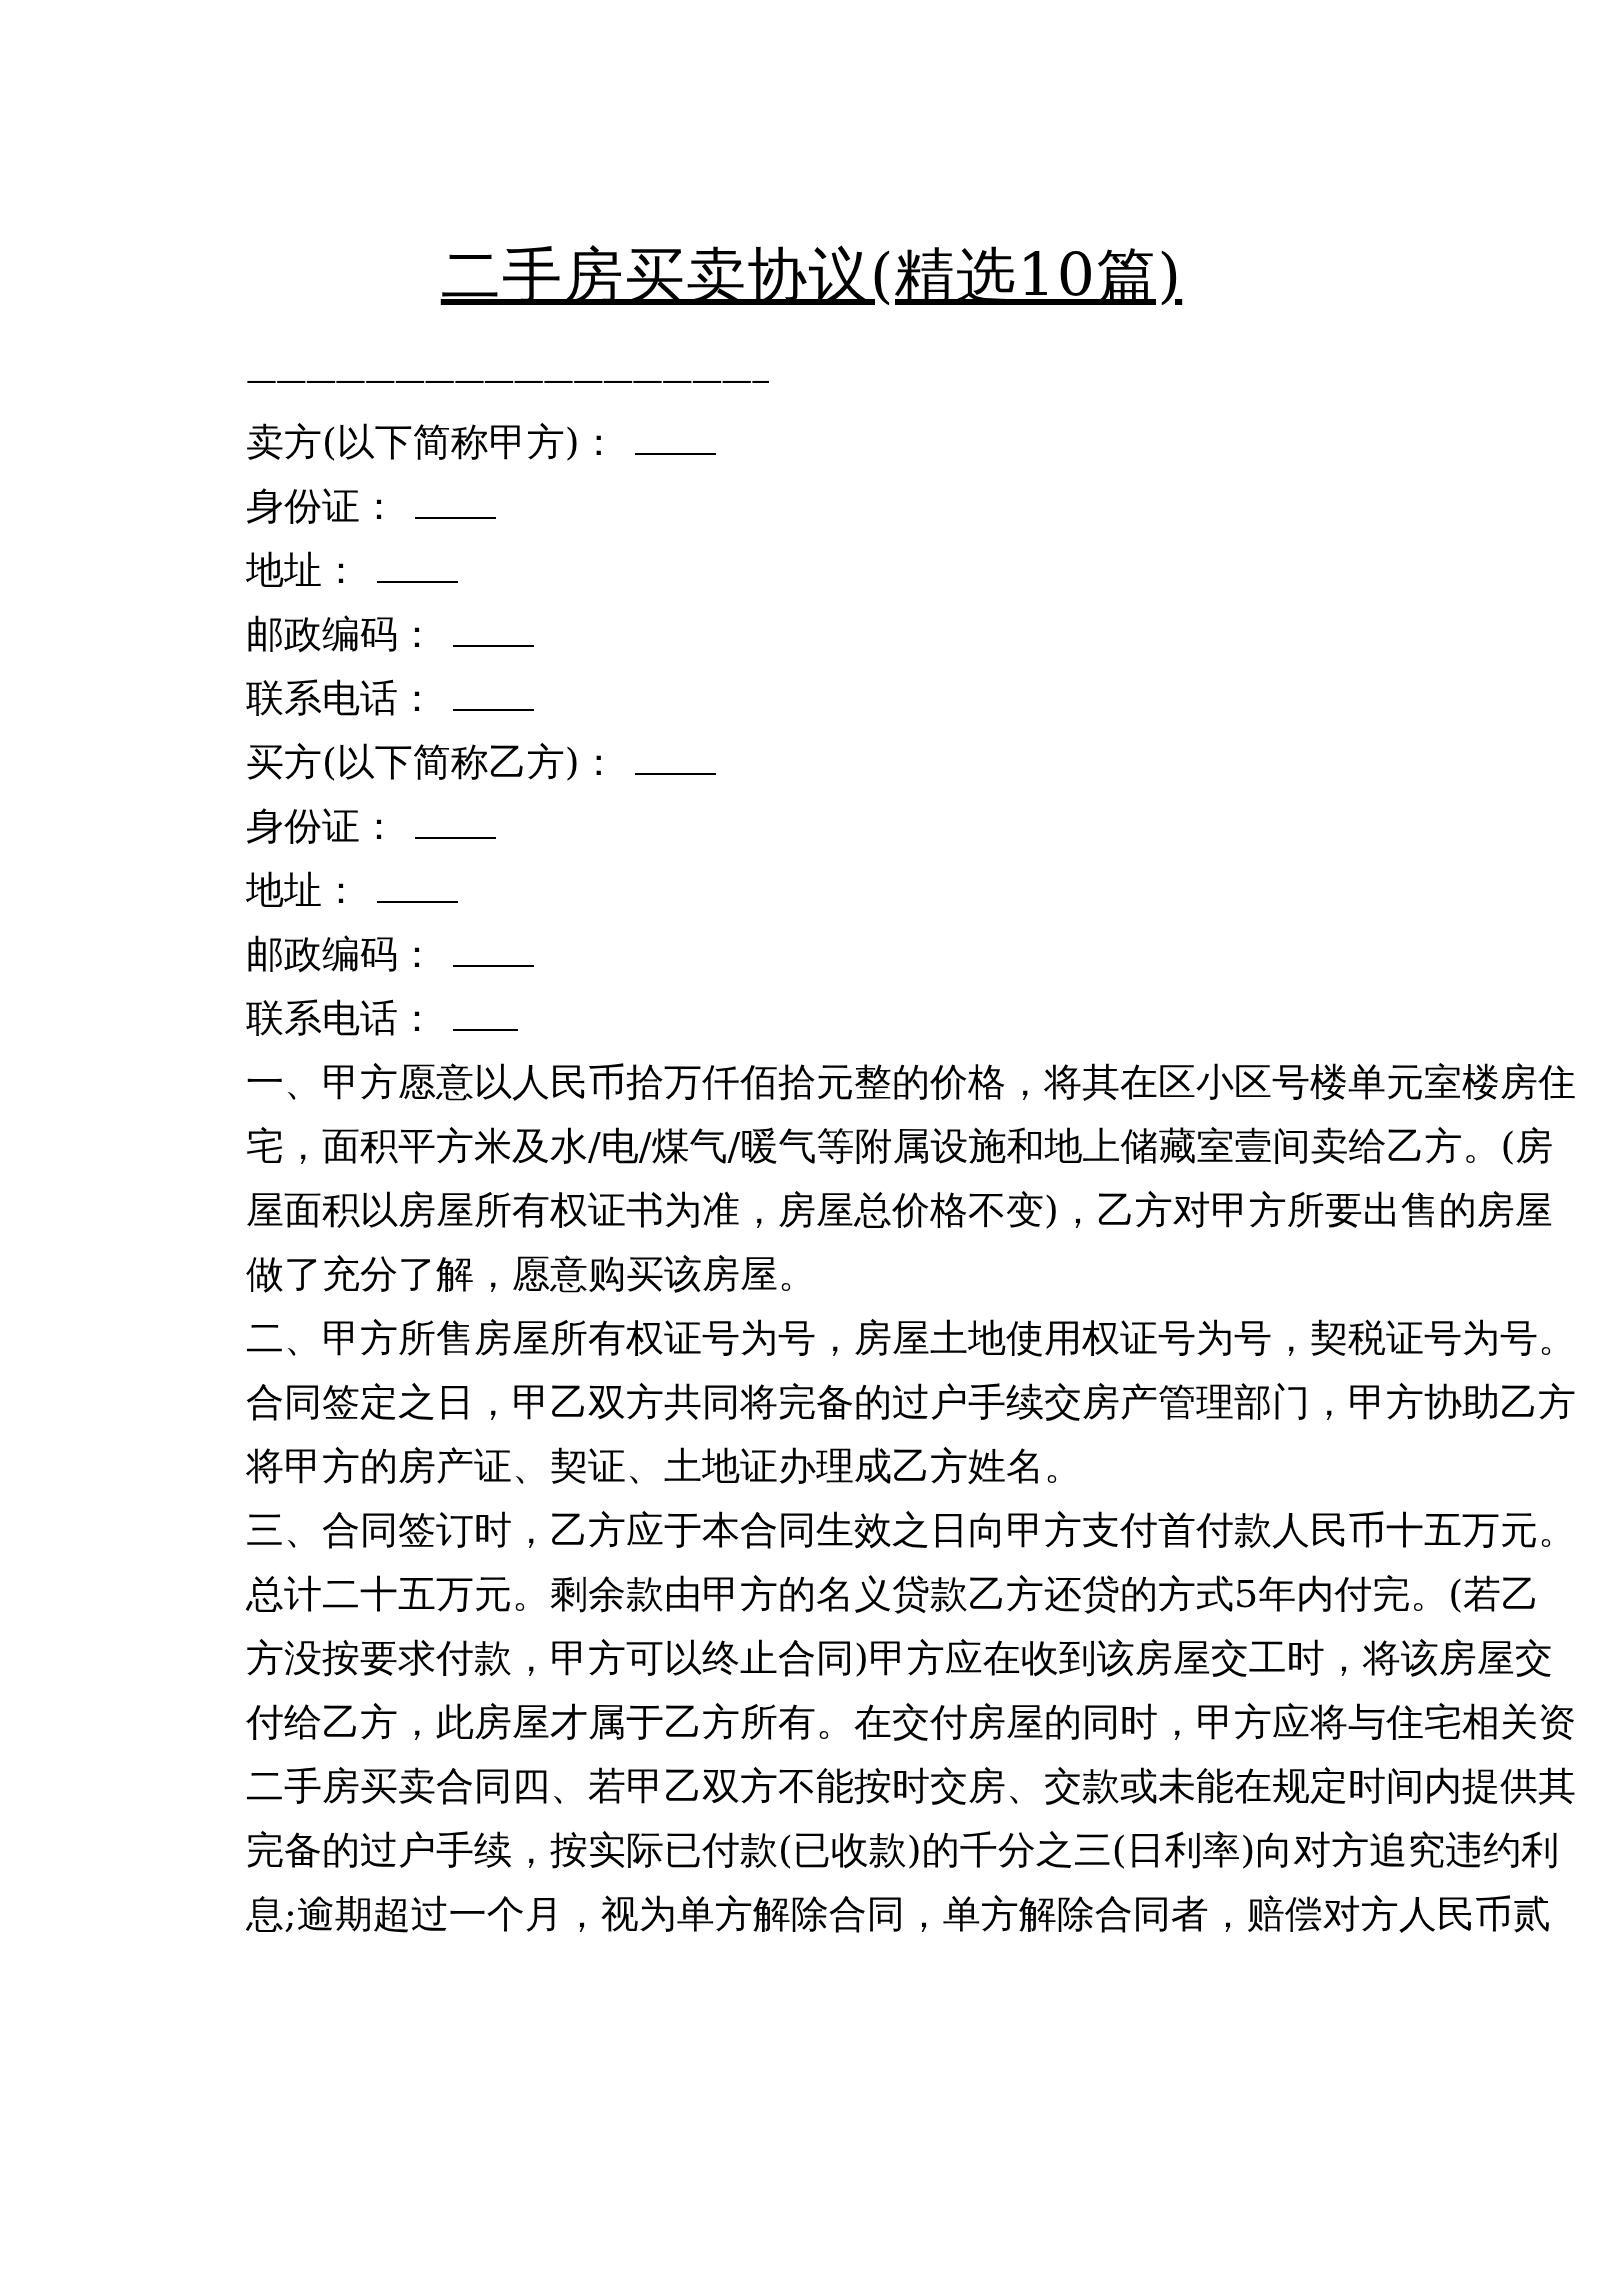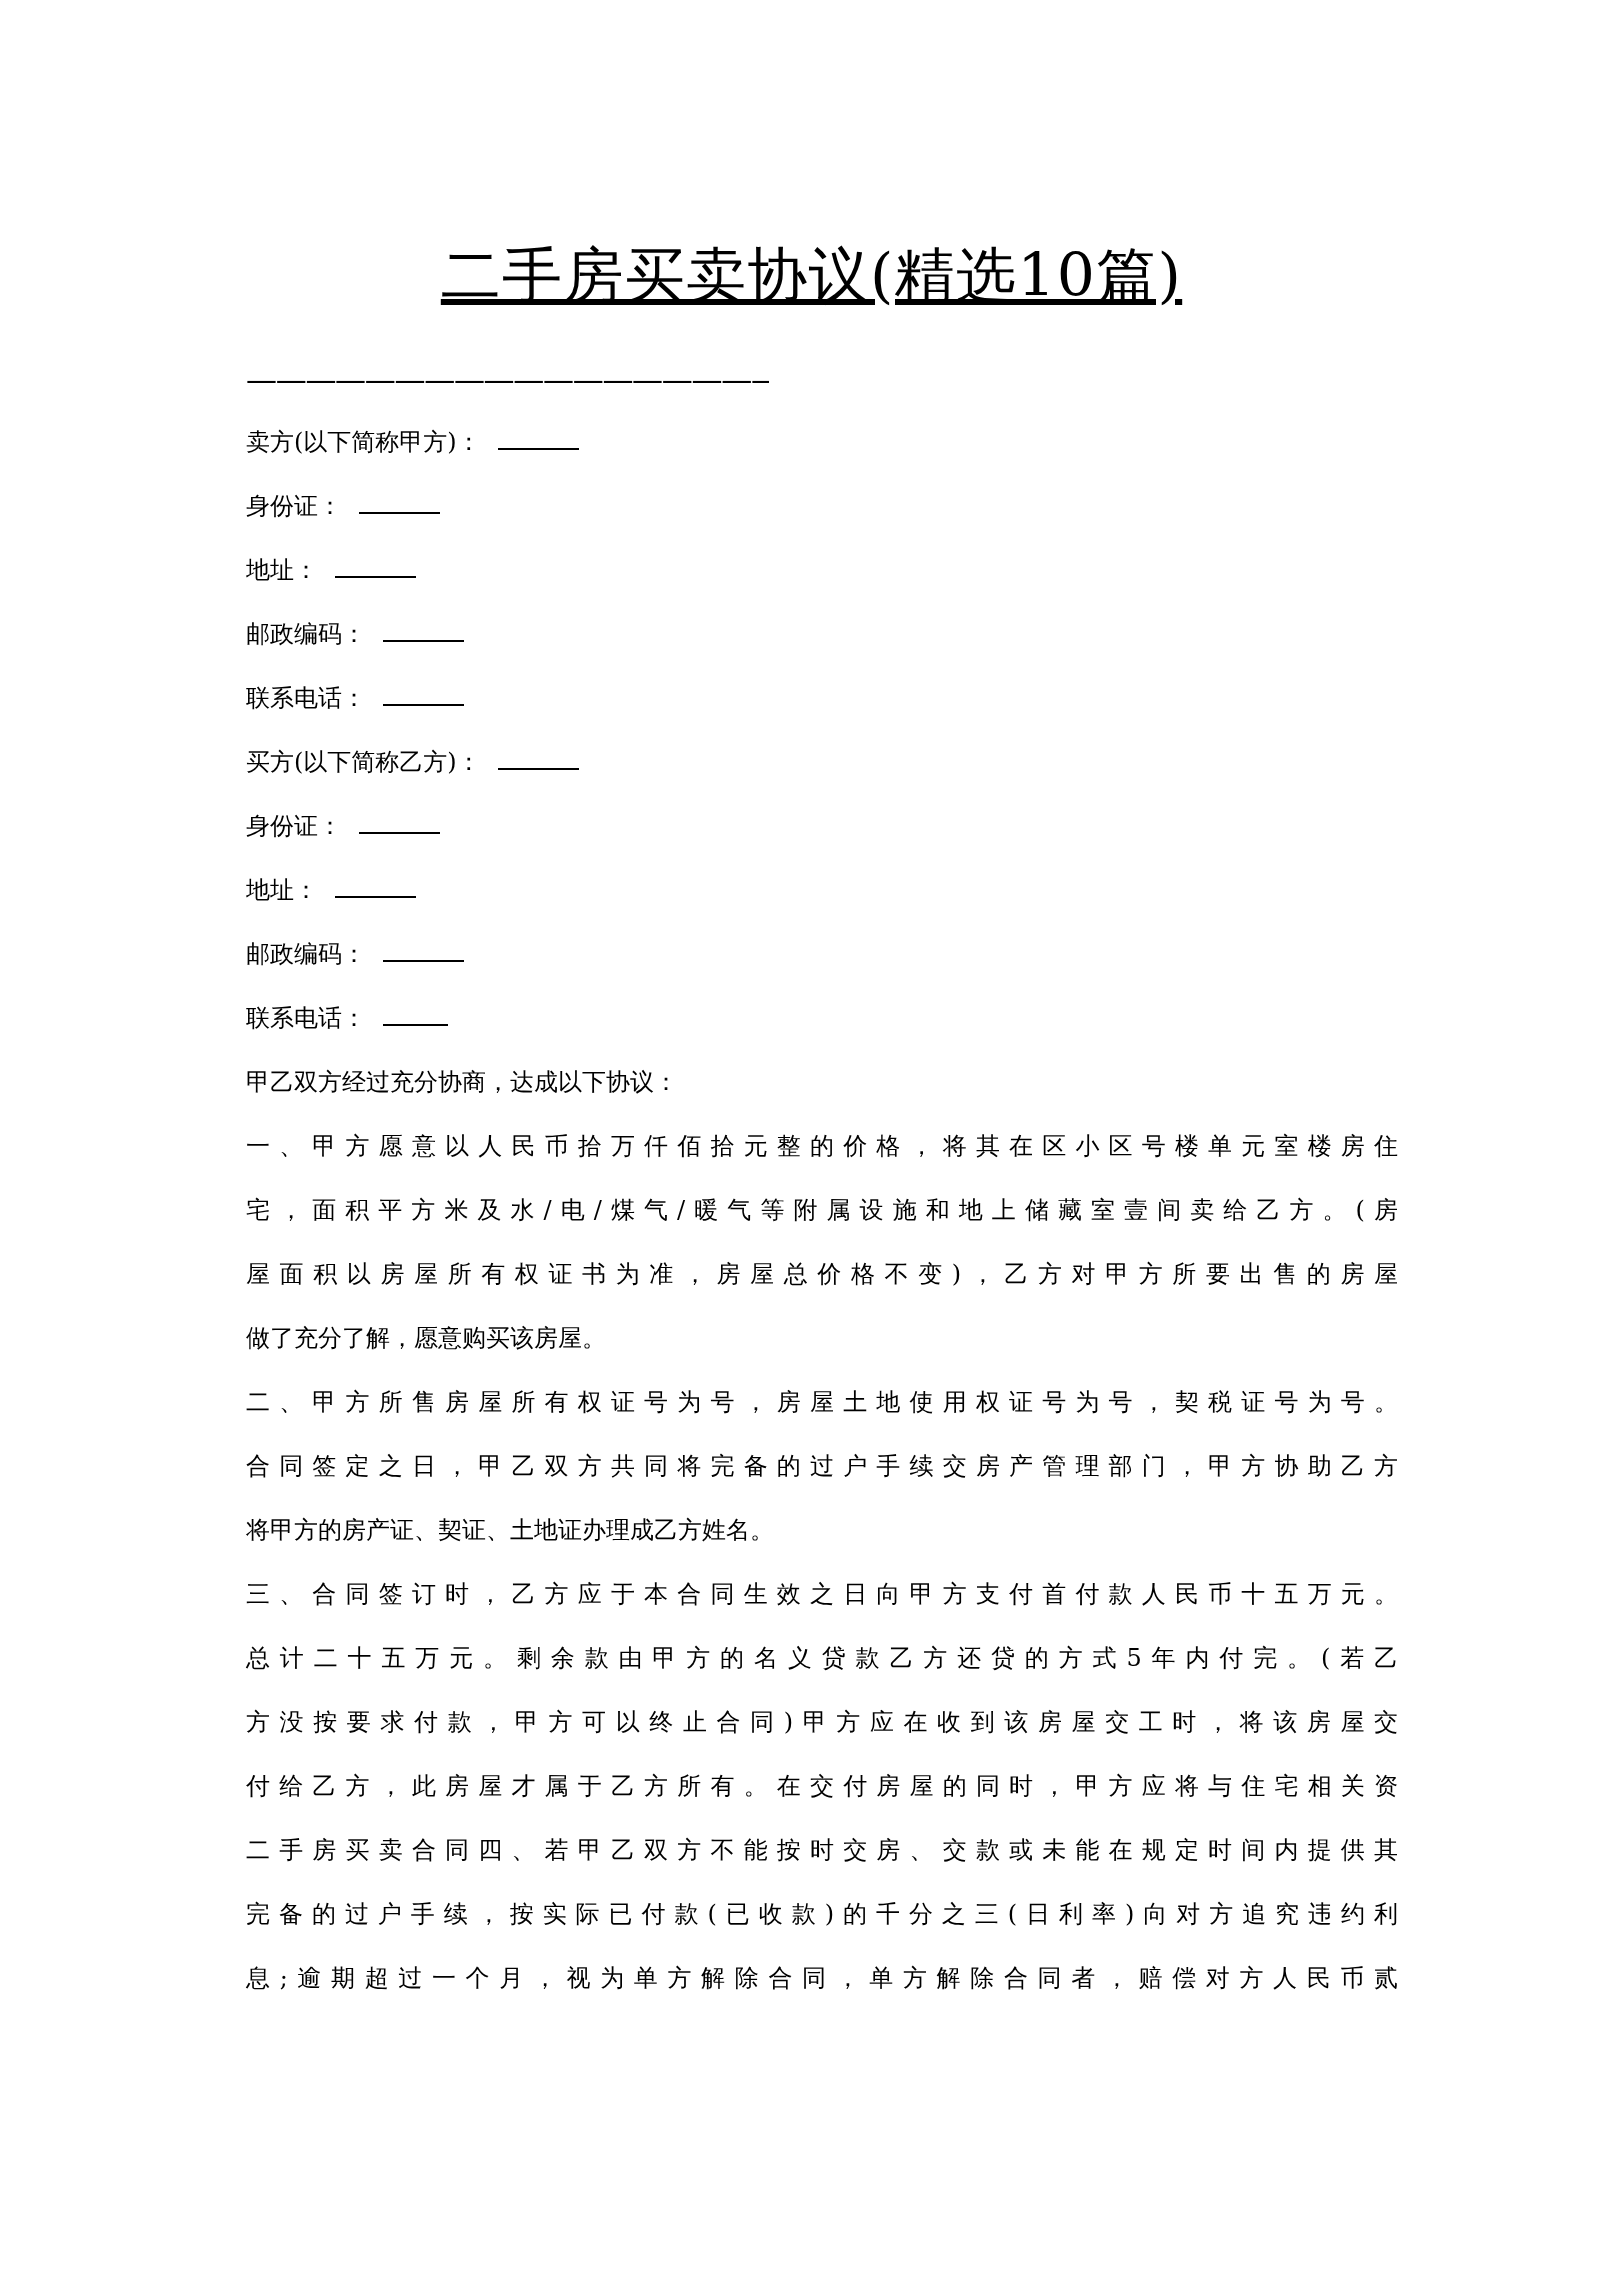--- a/index.html
+++ b/index.html
@@ -43,21 +43,21 @@
       line-height: 33px;
       letter-spacing: -1.3px;
       white-space: nowrap;
       overflow: hidden;
     }
     .body-text {
       position: absolute;
       left: 246px;
       top: 410px;
       width: 1152px;
-      font-size: 24px;
+      font-size: 38px;
       line-height: 64px;
     }
     .line {
       display: block;
       white-space: nowrap;
       height: 64px;
     }
     .justify {
       text-align: justify;
       text-align-last: justify;
@@ -109,21 +109,20 @@
     <div class="line">
       <span>地址：</span><span class="blank w5"></span>
     </div>
     <div class="line">
       <span>邮政编码：</span><span class="blank w5"></span>
     </div>
     <div class="line">
       <span>联系电话：</span><span class="blank w4"></span>
     </div>
 
-    <div class="line">甲乙双方经过充分协商，达成以下协议：</div>
 
     <div>
       <div class="line justify">一、甲方愿意以人民币拾万仟佰拾元整的价格，将其在区小区号楼单元室楼房住</div>
       <div class="line justify">宅，面积平方米及水/电/煤气/暖气等附属设施和地上储藏室壹间卖给乙方。(房</div>
       <div class="line justify">屋面积以房屋所有权证书为准，房屋总价格不变)，乙方对甲方所要出售的房屋</div>
       <div class="line">做了充分了解，愿意购买该房屋。</div>
     </div>
 
     <div>
       <div class="line justify">二、甲方所售房屋所有权证号为号，房屋土地使用权证号为号，契税证号为号。</div>

